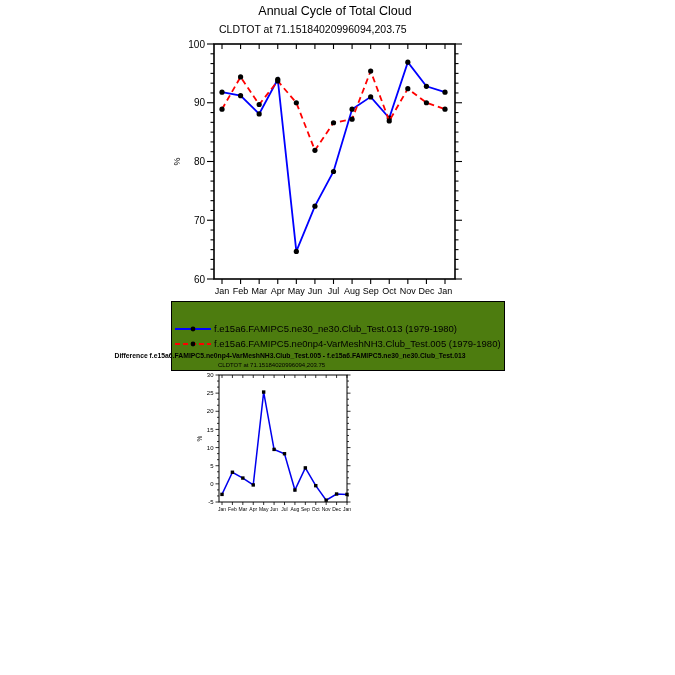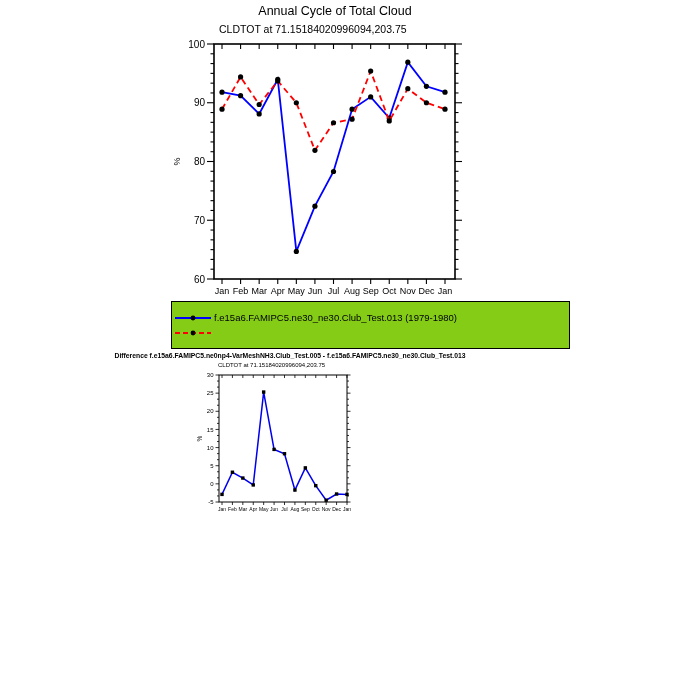--- a/index.html
+++ b/index.html
@@ -2,22 +2,22 @@
 <html><head>
 <meta charset="utf-8">
 <style>
   html,body{margin:0;padding:0;background:#ffffff;}
   #canvas{position:relative;width:675px;height:675px;background:#ffffff;
           font-family:"Liberation Sans",sans-serif;color:#000;overflow:hidden;}
   .abs{position:absolute;}
   #main-title{left:212px;top:4px;width:246px;text-align:center;
               font-size:12.5px;font-weight:normal;white-space:nowrap;}
   #main-subtitle{left:219px;top:23px;font-size:10.5px;white-space:nowrap;}
-  #legend-box{left:171px;top:301px;width:399px;border:1px solid #000;
-              background:#84cc16;padding:8px 2px;box-sizing:border-box;}
+  #legend-box{left:171px;top:301px;width:334px;border:1px solid #000;
+              background:#4d7c0f;padding:19px 2px;box-sizing:border-box;}
   .legend-row{display:flex;align-items:center;height:15px;}
   .legend-label{font-size:9.5px;white-space:nowrap;}
   #diff-title{left:110px;top:352px;width:360px;text-align:center;
               font-size:6.8px;font-weight:bold;white-space:nowrap;}
   #diff-subtitle{left:218px;top:362px;font-size:6px;white-space:nowrap;}
   svg text{fill:#000;}
 </style>
 </head>
 <body>
 
@@ -166,20 +166,21 @@
           <line x1="1" y1="6" x2="37" y2="6" stroke="#0000ff" stroke-width="1.8"></line>
           <circle cx="19" cy="6" r="2.4" fill="#000000"></circle>
         </svg>
         <span class="legend-label">f.e15a6.FAMIPC5.ne30_ne30.Club_Test.013 (1979-1980)</span>
       </div>
       <div class="legend-row">
         <svg width="40" height="12">
           <line x1="1" y1="6" x2="37" y2="6" stroke="#ff0000" stroke-width="1.8" stroke-dasharray="5,3"></line>
           <circle cx="19" cy="6" r="2.4" fill="#000000"></circle>
         </svg>
+        <span class="legend-label">f.e15a6.FAMIPC5.ne0np4-VarMeshNH3.Club_Test.005 (1979-1980)</span>
       </div>
     </div>
 
   <div class="abs" id="diff-title">Difference f.e15a6.FAMIPC5.ne0np4-VarMeshNH3.Club_Test.005 - f.e15a6.FAMIPC5.ne30_ne30.Club_Test.013</div>
 
   <div class="abs" id="diff-subtitle">CLDTOT at 71.15184020996094,203.75</div>
 
   <svg class="abs" id="diff-plot" style="left:185px;top:368px;" width="185" height="152">
       <rect x="34" y="7" width="128" height="127" fill="none" stroke="#000000" stroke-width="1"></rect>
       <g stroke="#000000" stroke-width="0.8">

